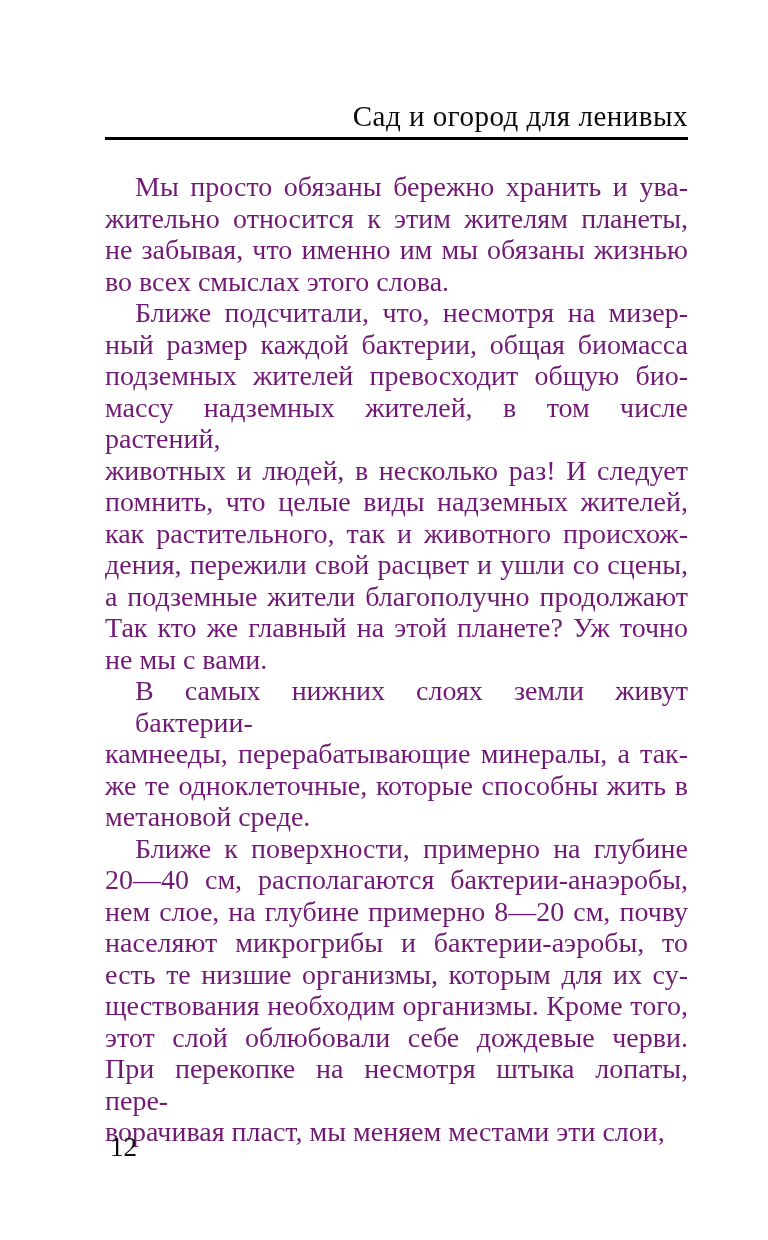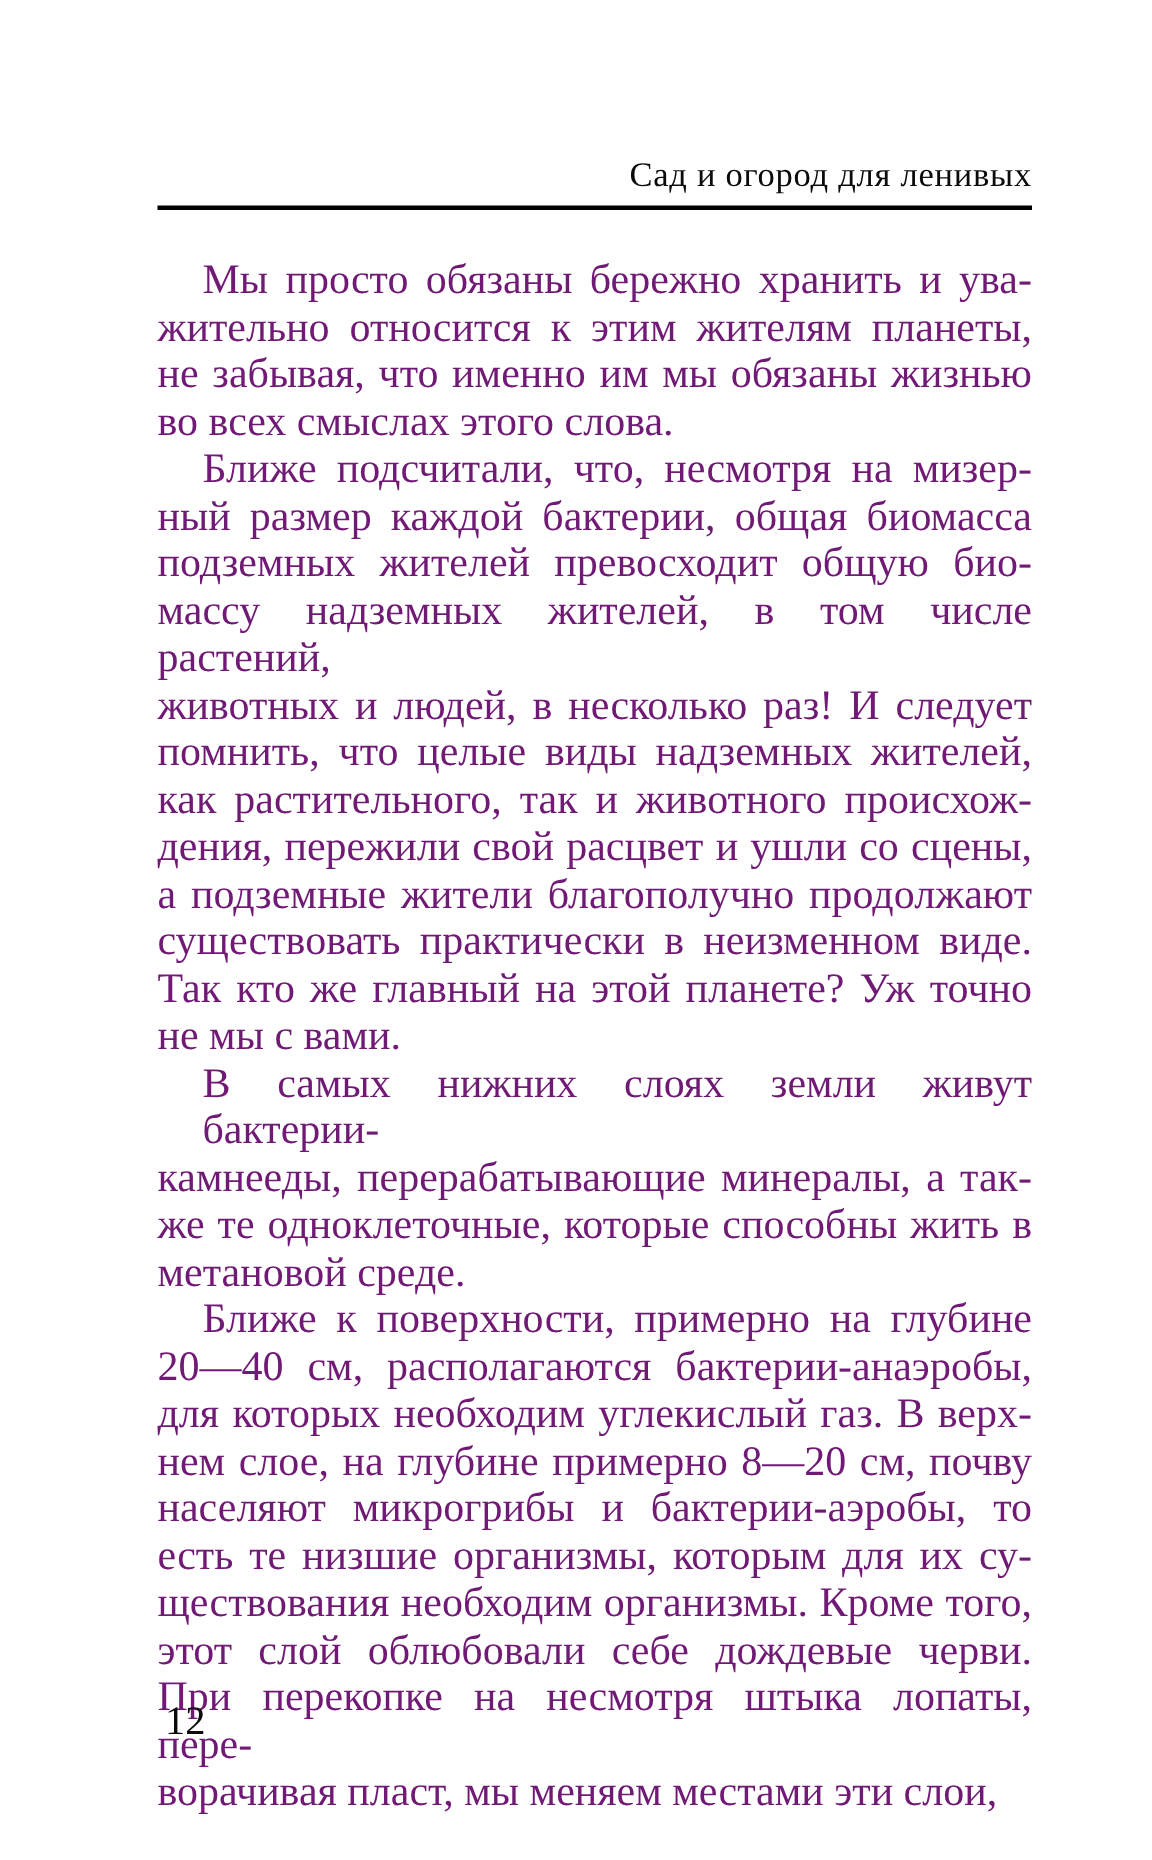--- a/index.html
+++ b/index.html
@@ -17,21 +17,21 @@
     overflow: hidden;
   }
   .running-head {
     position: absolute;
     left: 105px;
     top: 103px;
     width: 583px;
   }
   .running-title {
     text-align: right;
-    font-size: 23px;
+    font-size: 29px;
     line-height: 27px;
     letter-spacing: 0.5px;
     color: #0b0b0b;
   }
   .head-rule {
     margin-top: 7px;
     border-top: 3px solid #000000;
     width: 100%;
     height: 0;
   }
@@ -81,34 +81,32 @@
       <div class="para">
         <div class="line first">Ближе подсчитали, что, несмотря на мизер-</div>
         <div class="line">ный размер каждой бактерии, общая биомасса</div>
         <div class="line">подземных жителей превосходит общую био-</div>
         <div class="line">массу надземных жителей, в том числе растений,</div>
         <div class="line">животных и людей, в несколько раз! И следует</div>
         <div class="line">помнить, что целые виды надземных жителей,</div>
         <div class="line">как растительного, так и животного происхож-</div>
         <div class="line">дения, пережили свой расцвет и ушли со сцены,</div>
         <div class="line">а подземные жители благополучно продолжают</div>
-        <div class="line">существовать практически в неизменном виде.</div>
         <div class="line">Так кто же главный на этой планете? Уж точно</div>
         <div class="line last">не мы с вами.</div>
       </div>
       <div class="para">
         <div class="line first">В самых нижних слоях земли живут бактерии-</div>
         <div class="line">камнееды, перерабатывающие минералы, а так-</div>
         <div class="line">же те одноклеточные, которые способны жить в</div>
         <div class="line last">метановой среде.</div>
       </div>
       <div class="para">
         <div class="line first">Ближе к поверхности, примерно на глубине</div>
         <div class="line">20—40 см, располагаются бактерии-анаэробы,</div>
-        <div class="line">для которых необходим углекислый газ. В верх-</div>
         <div class="line">нем слое, на глубине примерно 8—20 см, почву</div>
         <div class="line">населяют микрогрибы и бактерии-аэробы, то</div>
         <div class="line">есть те низшие организмы, которым для их су-</div>
         <div class="line">ществования необходим организмы. Кроме того,</div>
         <div class="line">этот слой облюбовали себе дождевые черви.</div>
         <div class="line">При перекопке на несмотря штыка лопаты, пере-</div>
         <div class="line last">ворачивая пласт, мы меняем местами эти слои,</div>
       </div>
     </div>
 

